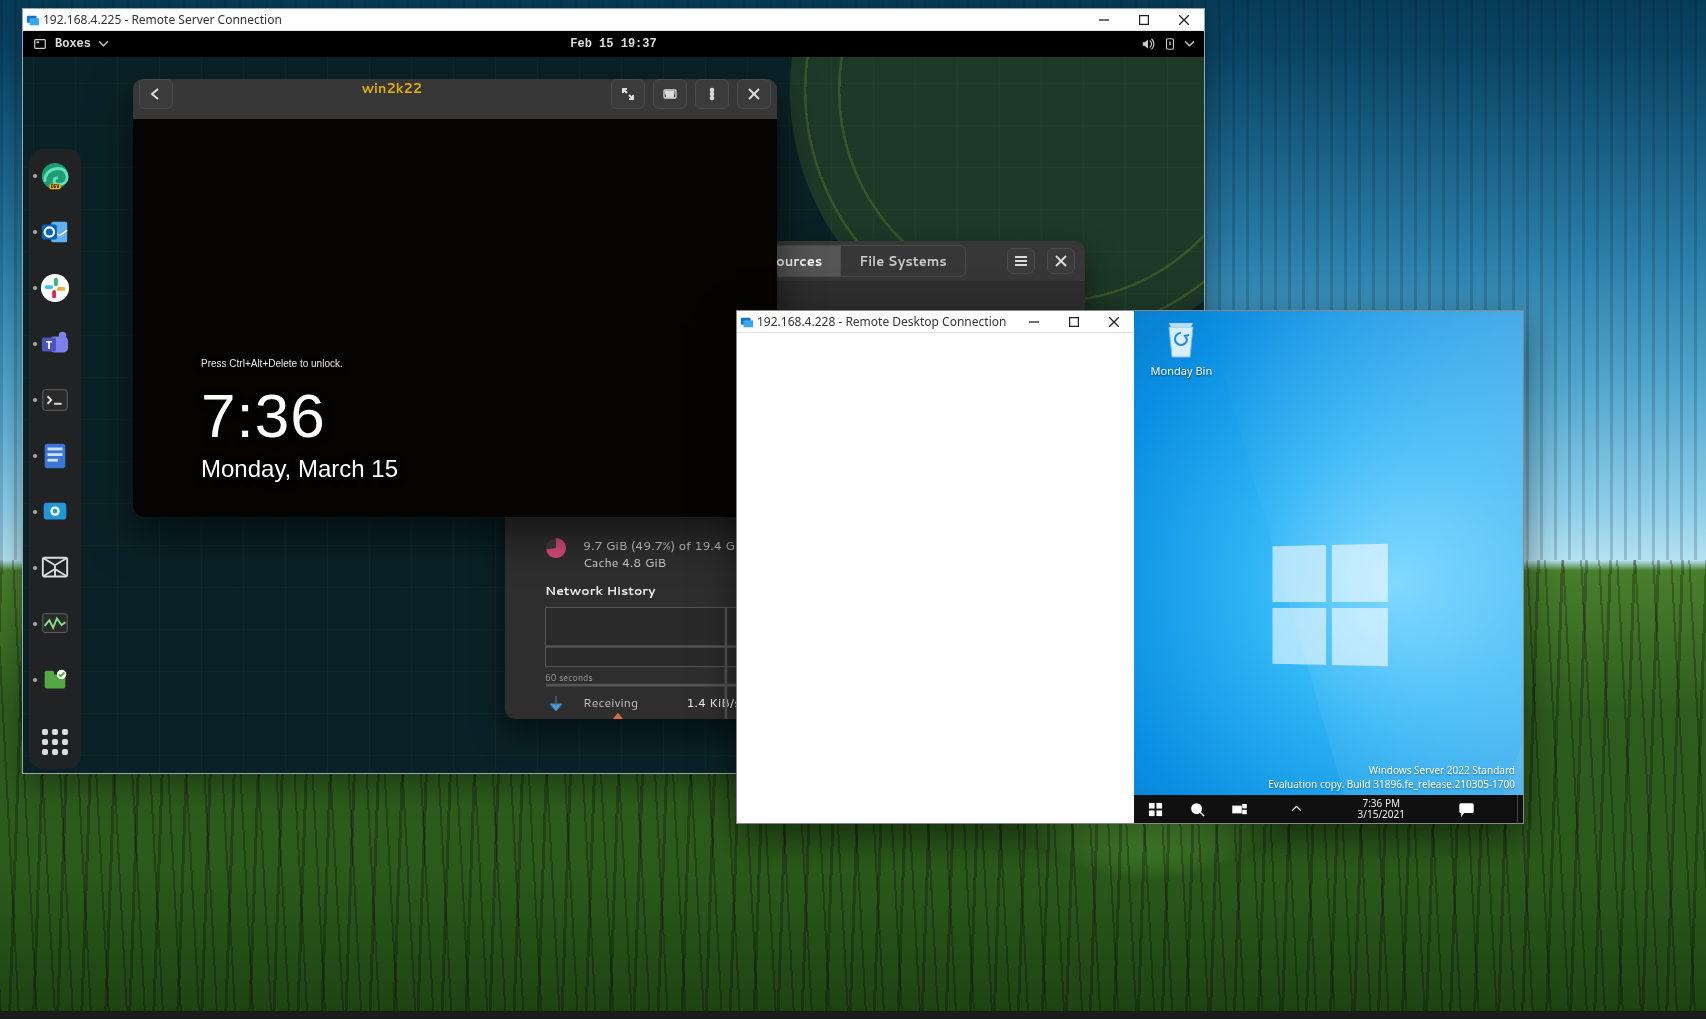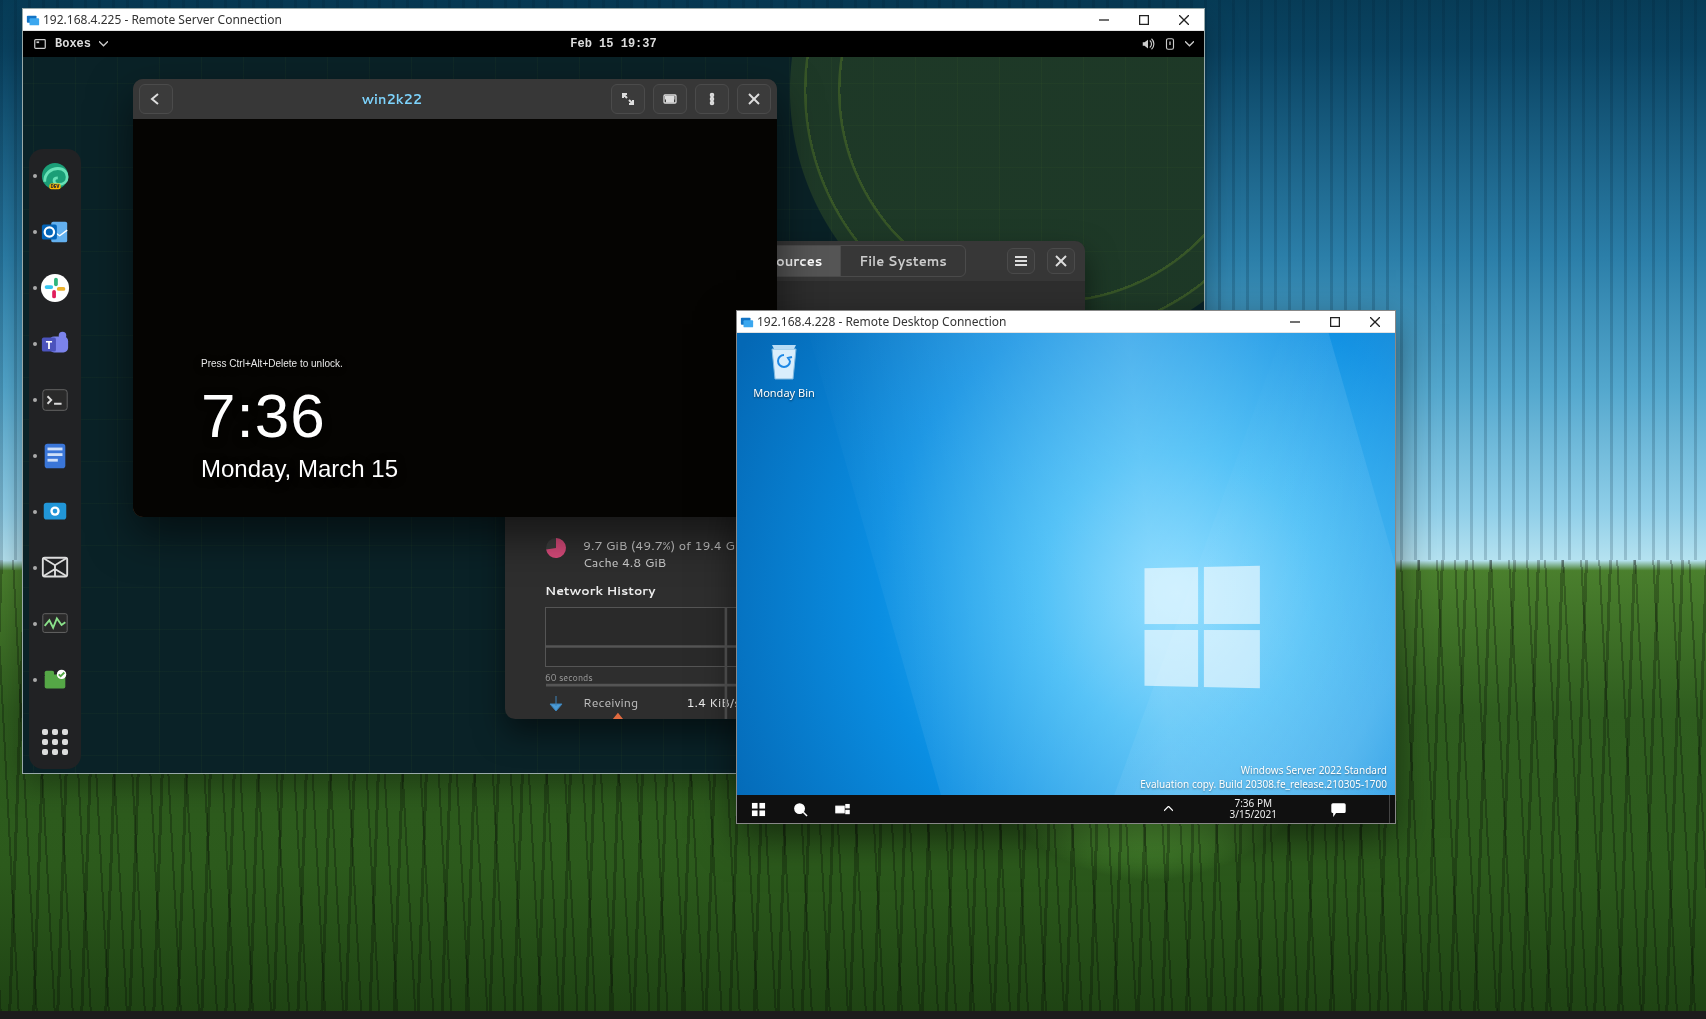--- a/index.html
+++ b/index.html
@@ -130,22 +130,22 @@
     width:644px; height:438px;
     background:#2c2c2c;
     border-radius:10px;
     box-shadow:0 18px 44px rgba(0,0,0,.55);
     display:flex; flex-direction:column;
     overflow:hidden;
     z-index:30;
   }
   .boxes-header{
     height:40px; background:#373737;
-    display:flex; align-items:center;
-    color:#7dd3fc;
+    display:flex; 
+    color:#eab308;
     font-size:13px; font-weight:700;
     font-family: Cantarell, system-ui, sans-serif;
   }
   .hbtn{
     width:34px;height:30px;margin:0 4px;
     border:1px solid #4b4b4b;border-radius:6px;
     background:#3b3b3b;
     display:flex;align-items:center;justify-content:center;
   }
   .hbtn svg{width:14px;height:14px;stroke:#ddd;fill:none;stroke-width:2;}
@@ -219,25 +219,25 @@
   .sm-graph .line-red{position:absolute;inset:0;}
   .sm-axis{display:flex;justify-content:space-between;font-size:9px;color:#999;margin-bottom:10px;}
   .sm-k{color:#bbb;}
   .sm-v{color:#eee;margin-left:6px;}
   .dl-arrow{width:22px;height:22px;flex:0 0 22px;}
 
   
   #rdp-inner{
     position:absolute;
     left:736px; top:310px;
-    width:660px; height:514px;
+    width:788px; height:514px;
     background:#fff;
     border:1px solid #888;
     box-shadow:0 14px 36px rgba(0,0,0,.5);
-    display:flex;flex-direction:column;
+    display:flex;flex-direction:row;
     z-index:100;
   }
   #ws-desktop{
     flex:1;position:relative;overflow:hidden;
     background:
       radial-gradient(circle at 67% 53%, #6fd3ff 0, #30b5f5 140px, #0a8ee2 300px, #0468b5 500px);
   }
   .light-ray{
     position:absolute;
     background:linear-gradient(100deg, rgba(255,255,255,.0), rgba(255,255,255,.25), rgba(255,255,255,0));
@@ -592,21 +592,21 @@
           <path d="M6 8h24l-3 30H9z" fill="#d9eefc" stroke="#7fb9e0" stroke-width="1"></path>
           <path d="M8 8h20l2-4H6z" fill="#b8dcf5"></path>
           <path d="M18 14a6 6 0 106 6M24 20l-2-3 4-1" fill="none" stroke="#1e88e5" stroke-width="2"></path>
         </svg>
       </div>
       <div>Monday Bin</div>
     </div>
 
     <div id="ws-watermark">
       <div>Windows Server 2022 Standard</div>
-      <div>Evaluation copy. Build 20308.fe_release.210305-1700</div>
+      <div>Evaluation copy. Build 31896.fe_release.210305-1700</div>
     </div>
 
     <div id="ws-taskbar">
       <div class="wtb">
         <svg viewBox="0 0 16 16">
             <rect x="1" y="1" width="6" height="6"></rect>
             <rect x="9" y="1" width="6" height="6"></rect>
             <rect x="1" y="9" width="6" height="6"></rect>
             <rect x="9" y="9" width="6" height="6"></rect>
           </svg>

